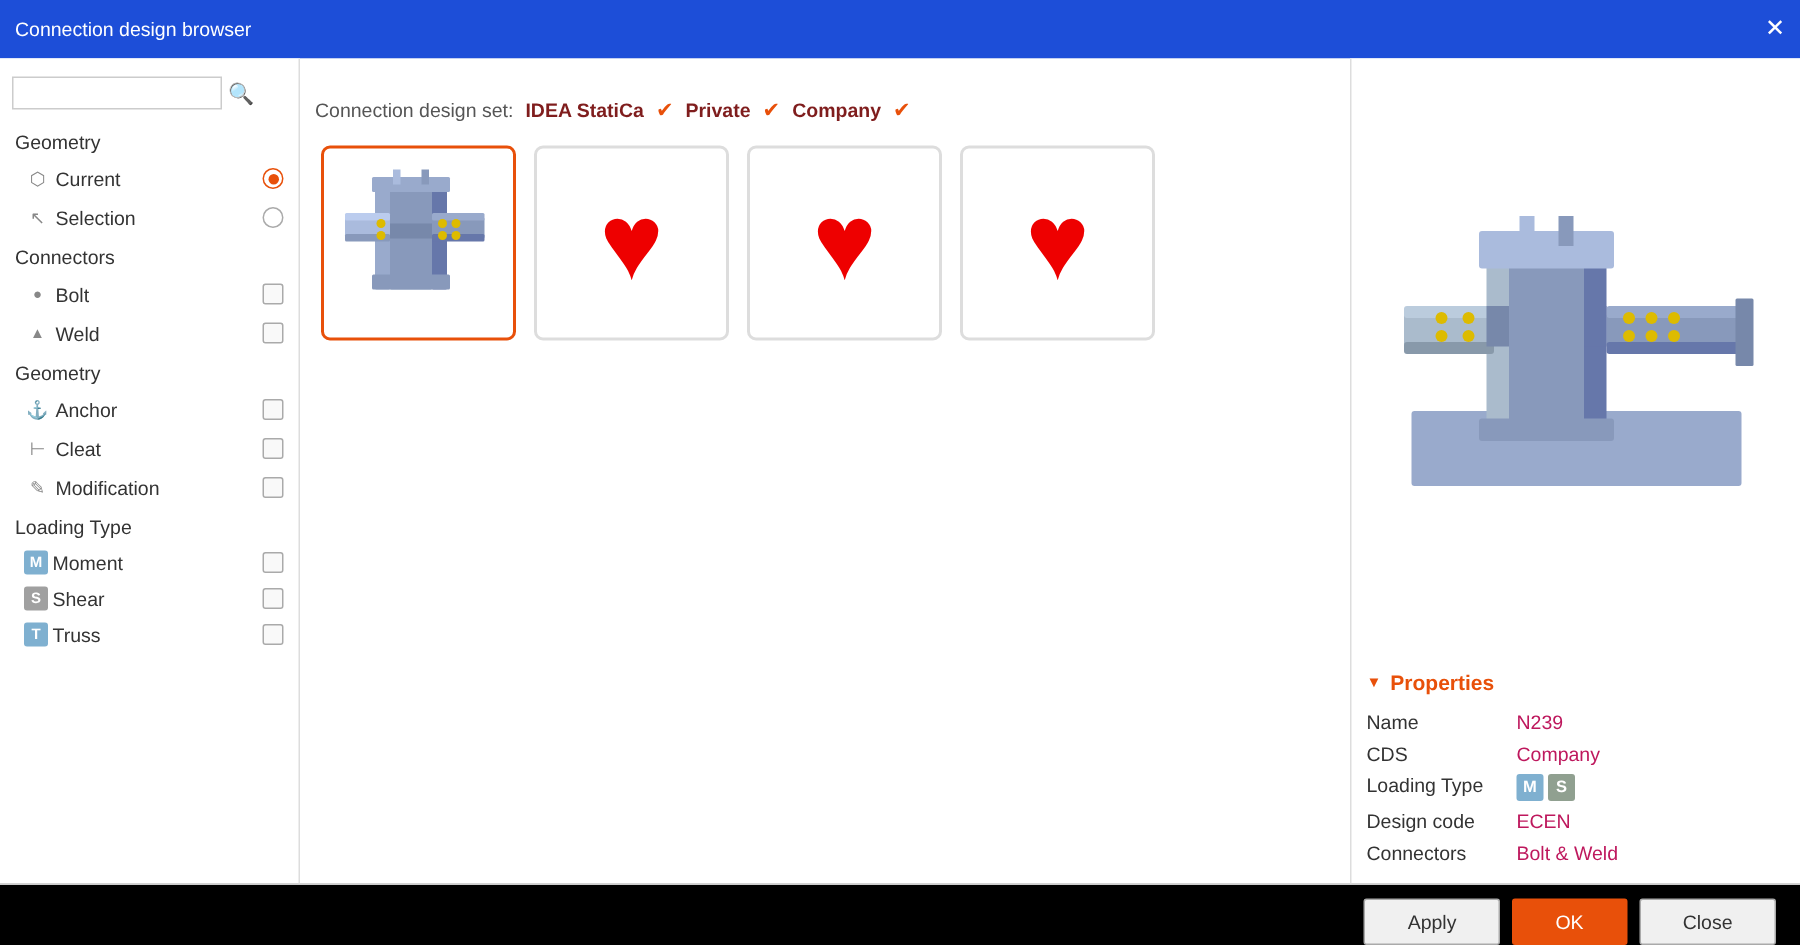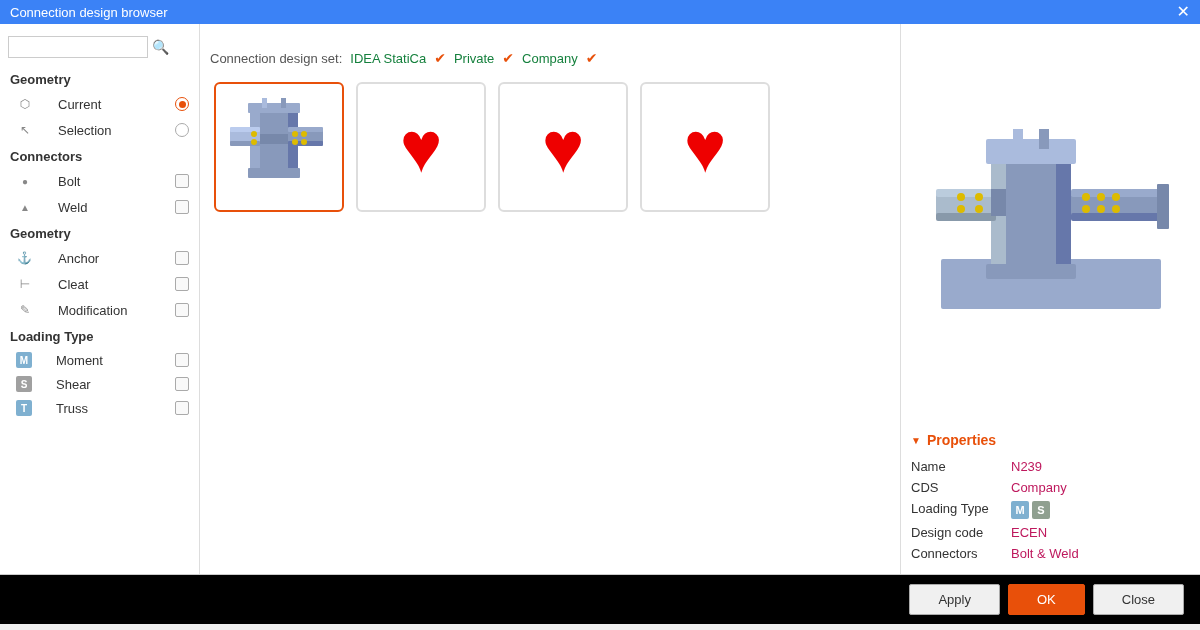--- a/index.html
+++ b/index.html
@@ -1,21 +1,21 @@
 <!DOCTYPE html>
 <html><head>
   <meta charset="utf-8">
   <style>
     * { box-sizing: border-box; margin: 0; padding: 0; }
     body { font-family: 'Segoe UI', Arial, sans-serif; font-size: 13px; background: #f0f0f0; width: 1200px; height: 630px; overflow: hidden; }
 
     .title-bar {
-      background: #3b82f6;
+      background: #1d4ed8;
       color: white;
-      height: 24px;
+      height: 39px;
       display: flex;
       align-items: center;
       justify-content: space-between;
       padding: 0 10px;
       font-size: 13px;
       gap: 12px;
     }
     .title-bar-close {
       cursor: pointer;
       font-size: 16px;
@@ -55,30 +55,30 @@
     .search-icon-btn {
       background: none;
       border: none;
       cursor: pointer;
       padding: 2px 4px;
       color: #555;
       font-size: 14px;
     }
 
     .section-header {
-      font-weight: bold;
+      font-weight: normal;
       color: #333;
       padding: 6px 10px 4px 10px;
       font-size: 13px;
     }
     .sidebar-item {
       display: flex;
       align-items: center;
       padding: 4px 10px 4px 16px;
-      gap: 24px;
+      gap: 3px;
       cursor: pointer;
     }
     .sidebar-item-icon {
       width: 18px;
       height: 18px;
       display: flex;
       align-items: center;
       justify-content: center;
       color: #888;
       font-size: 13px;
@@ -134,21 +134,21 @@
       margin-top: 16px;
     }
     .top-bar {
       display: flex;
       align-items: center;
       gap: 8px;
       margin-bottom: 12px;
       font-size: 13px;
     }
     .top-bar-label { color: #555; }
-    .top-bar-value { color: #15803d; font-weight: 400; }
+    .top-bar-value { color: #7f1d1d; font-weight: 700; }
     .top-bar-check { color: #e8500a; font-size: 14px; }
 
     .cards-grid {
       display: flex;
       flex-wrap: wrap;
       gap: 12px;
       padding: 4px;
     }
     .card {
       width: 130px;

